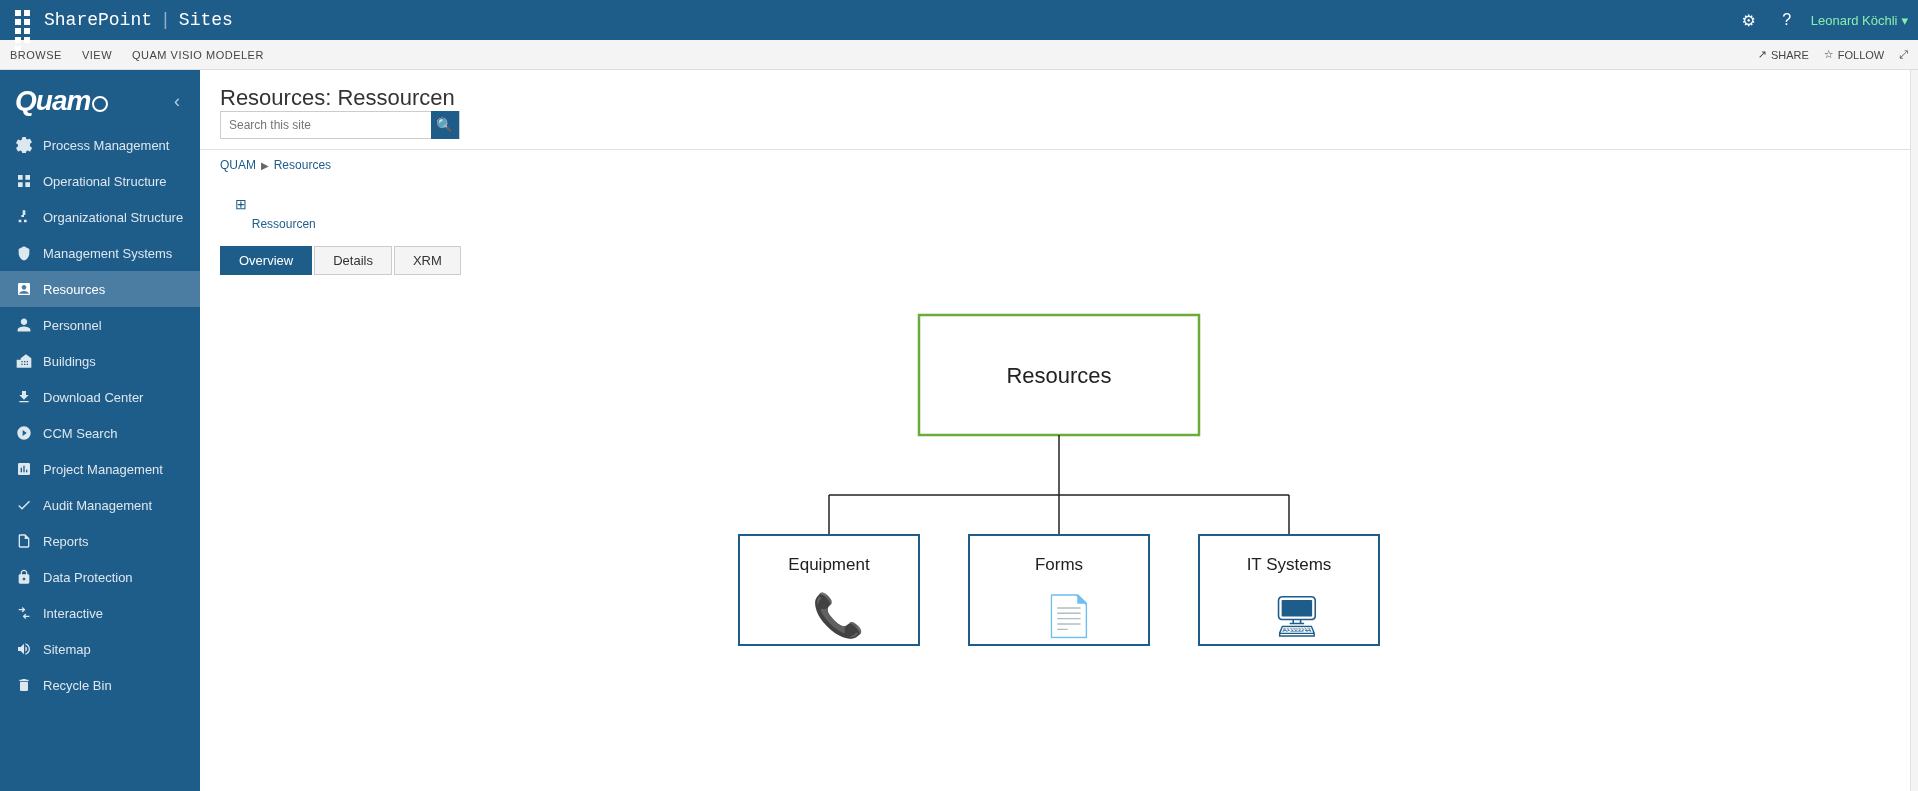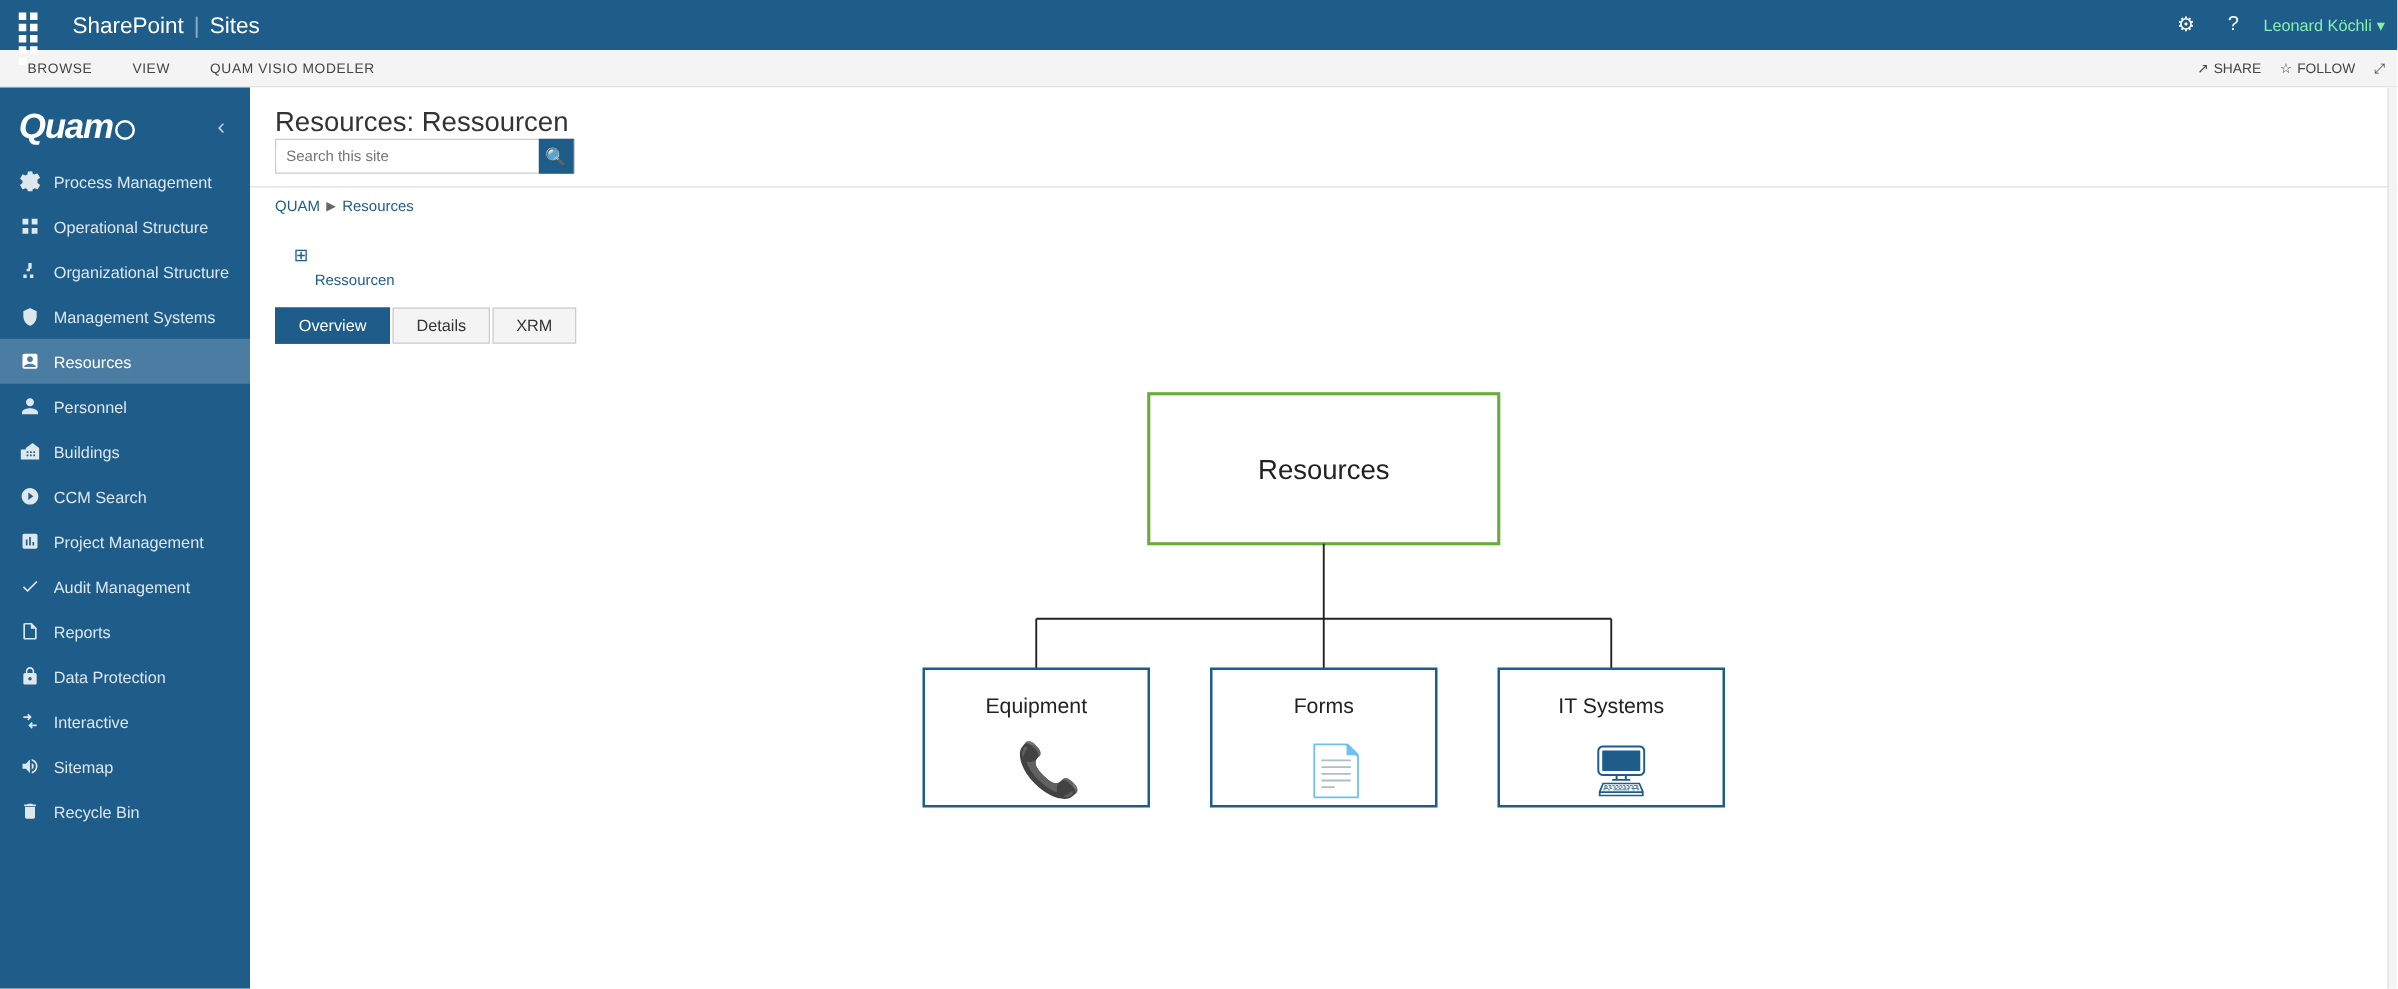--- a/index.html
+++ b/index.html
@@ -16,21 +16,22 @@
     }
     .top-bar-waffle {
       width: 30px; height: 30px;
       display: flex; flex-wrap: wrap;
       gap: 3px; padding: 5px;
       cursor: pointer;
     }
     .waffle-dot { width: 6px; height: 6px; background: white; }
     .top-bar-brand {
       display: flex; align-items: center; gap: 8px;
-      margin-left: 18px;
+      margin-left: 4px;
+      font-family: Liberation Mono, monospace;
     }
     .top-bar-brand-sp { font-size: 18px; font-weight: 400; color: white; }
     .top-bar-brand-sep { color: rgba(255,255,255,0.5); font-size: 18px; }
     .top-bar-brand-sites { font-size: 18px; font-weight: 300; color: white; }
     .top-bar-right {
       margin-left: auto;
       display: flex; align-items: center; gap: 10px;
     }
     .top-bar-icon {
       width: 28px; height: 28px;
@@ -52,21 +53,20 @@
       padding: 0 10px;
       gap: 20px;
     }
     .ribbon-item {
       font-size: 11px;
       color: #444;
       cursor: pointer;
       text-transform: uppercase;
       font-weight: 500;
       letter-spacing: 0.5px;
-      margin-left: 12px;
     }
     .ribbon-right {
       margin-left: auto;
       display: flex; align-items: center; gap: 15px;
     }
     .ribbon-action {
       font-size: 11px; color: #444; cursor: pointer;
       display: flex; align-items: center; gap: 4px;
     }
 
@@ -337,20 +337,28 @@
 
       <div class="nav-item">
         <div class="nav-icon">
           <svg width="16" height="16" viewBox="0 0 24 24">
               <path d="M1 22h22V8l-8-6-8 6v2H1v12zm9-8H8v-2h2v2zm4 0h-2v-2h2v2zm4 0h-2v-2h2v2zm-8 4H8v-2h2v2zm4 0h-2v-2h2v2zm4 0h-2v-2h2v2z"></path>
             </svg>
         </div>
         <span>Buildings</span>
       </div>
 
+      <div class="nav-item">
+        <div class="nav-icon">
+          <svg width="16" height="16" viewBox="0 0 24 24">
+              <path d="M19 9h-4V3H9v6H5l7 7 7-7zM5 18v2h14v-2H5z"></path>
+            </svg>
+        </div>
+        <span>Download Center</span>
+      </div>
 
       <div class="nav-item">
         <div class="nav-icon">
           <svg width="16" height="16" viewBox="0 0 24 24">
               <path d="M12 2C6.48 2 2 6.48 2 12s4.48 10 10 10 10-4.48 10-10S17.52 2 12 2zm-2 14.5v-9l6 4.5-6 4.5z"></path>
             </svg>
         </div>
         <span>CCM Search</span>
       </div>
 

